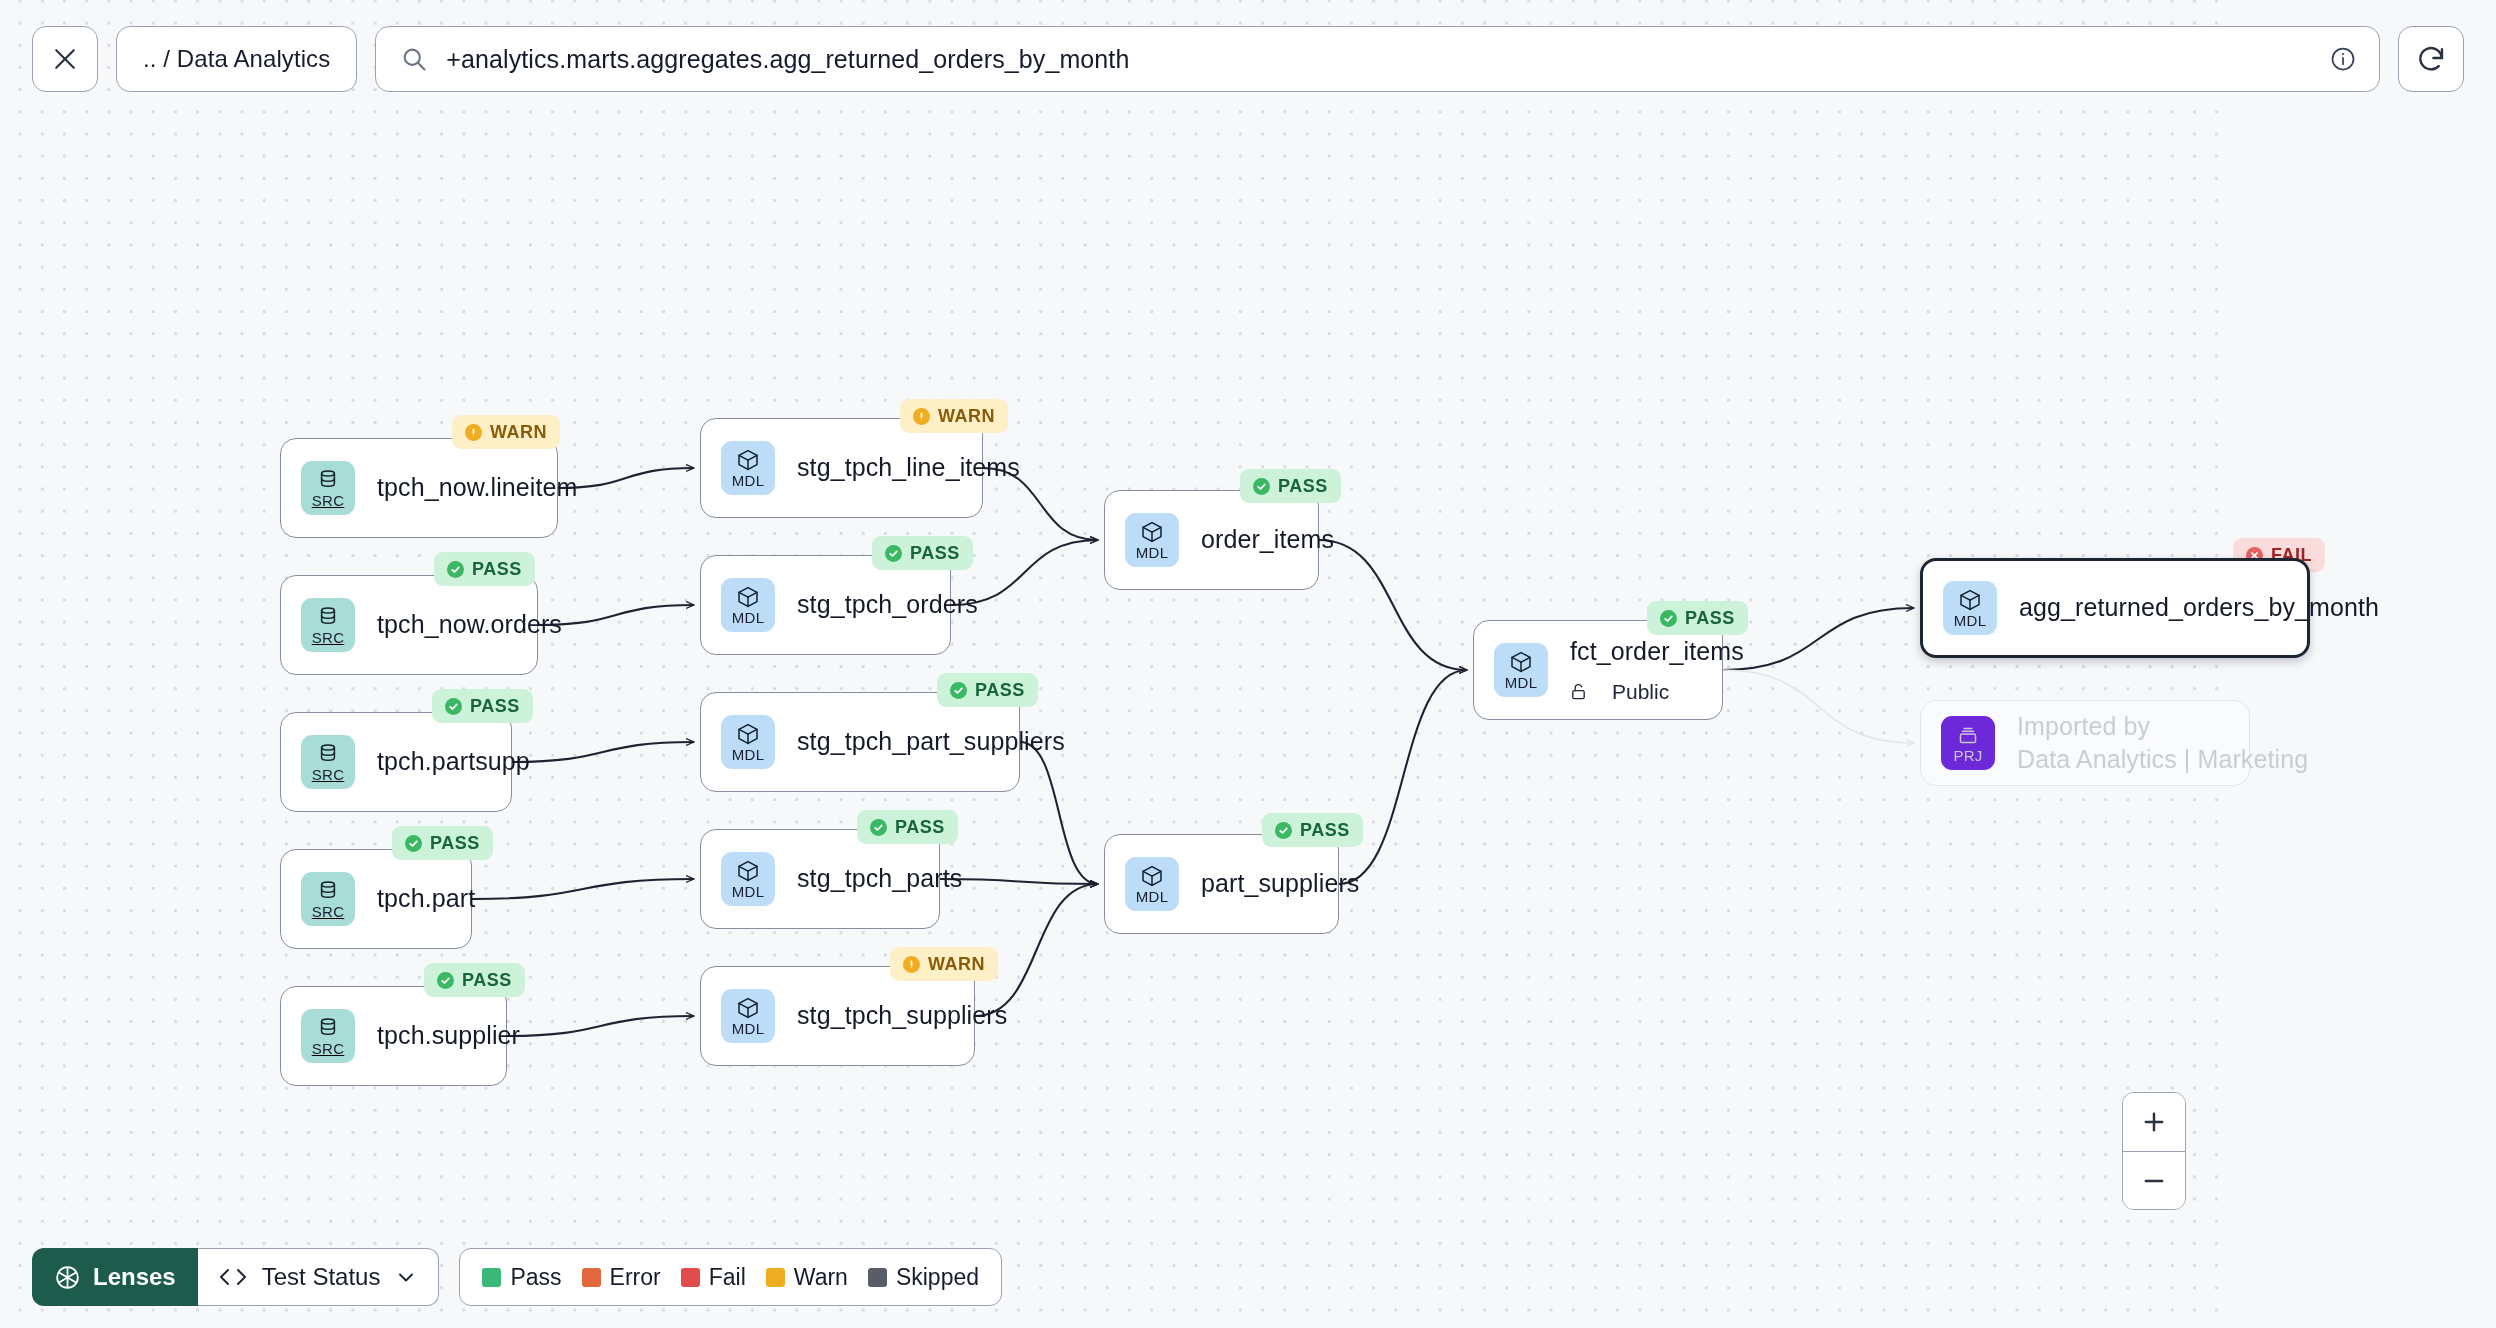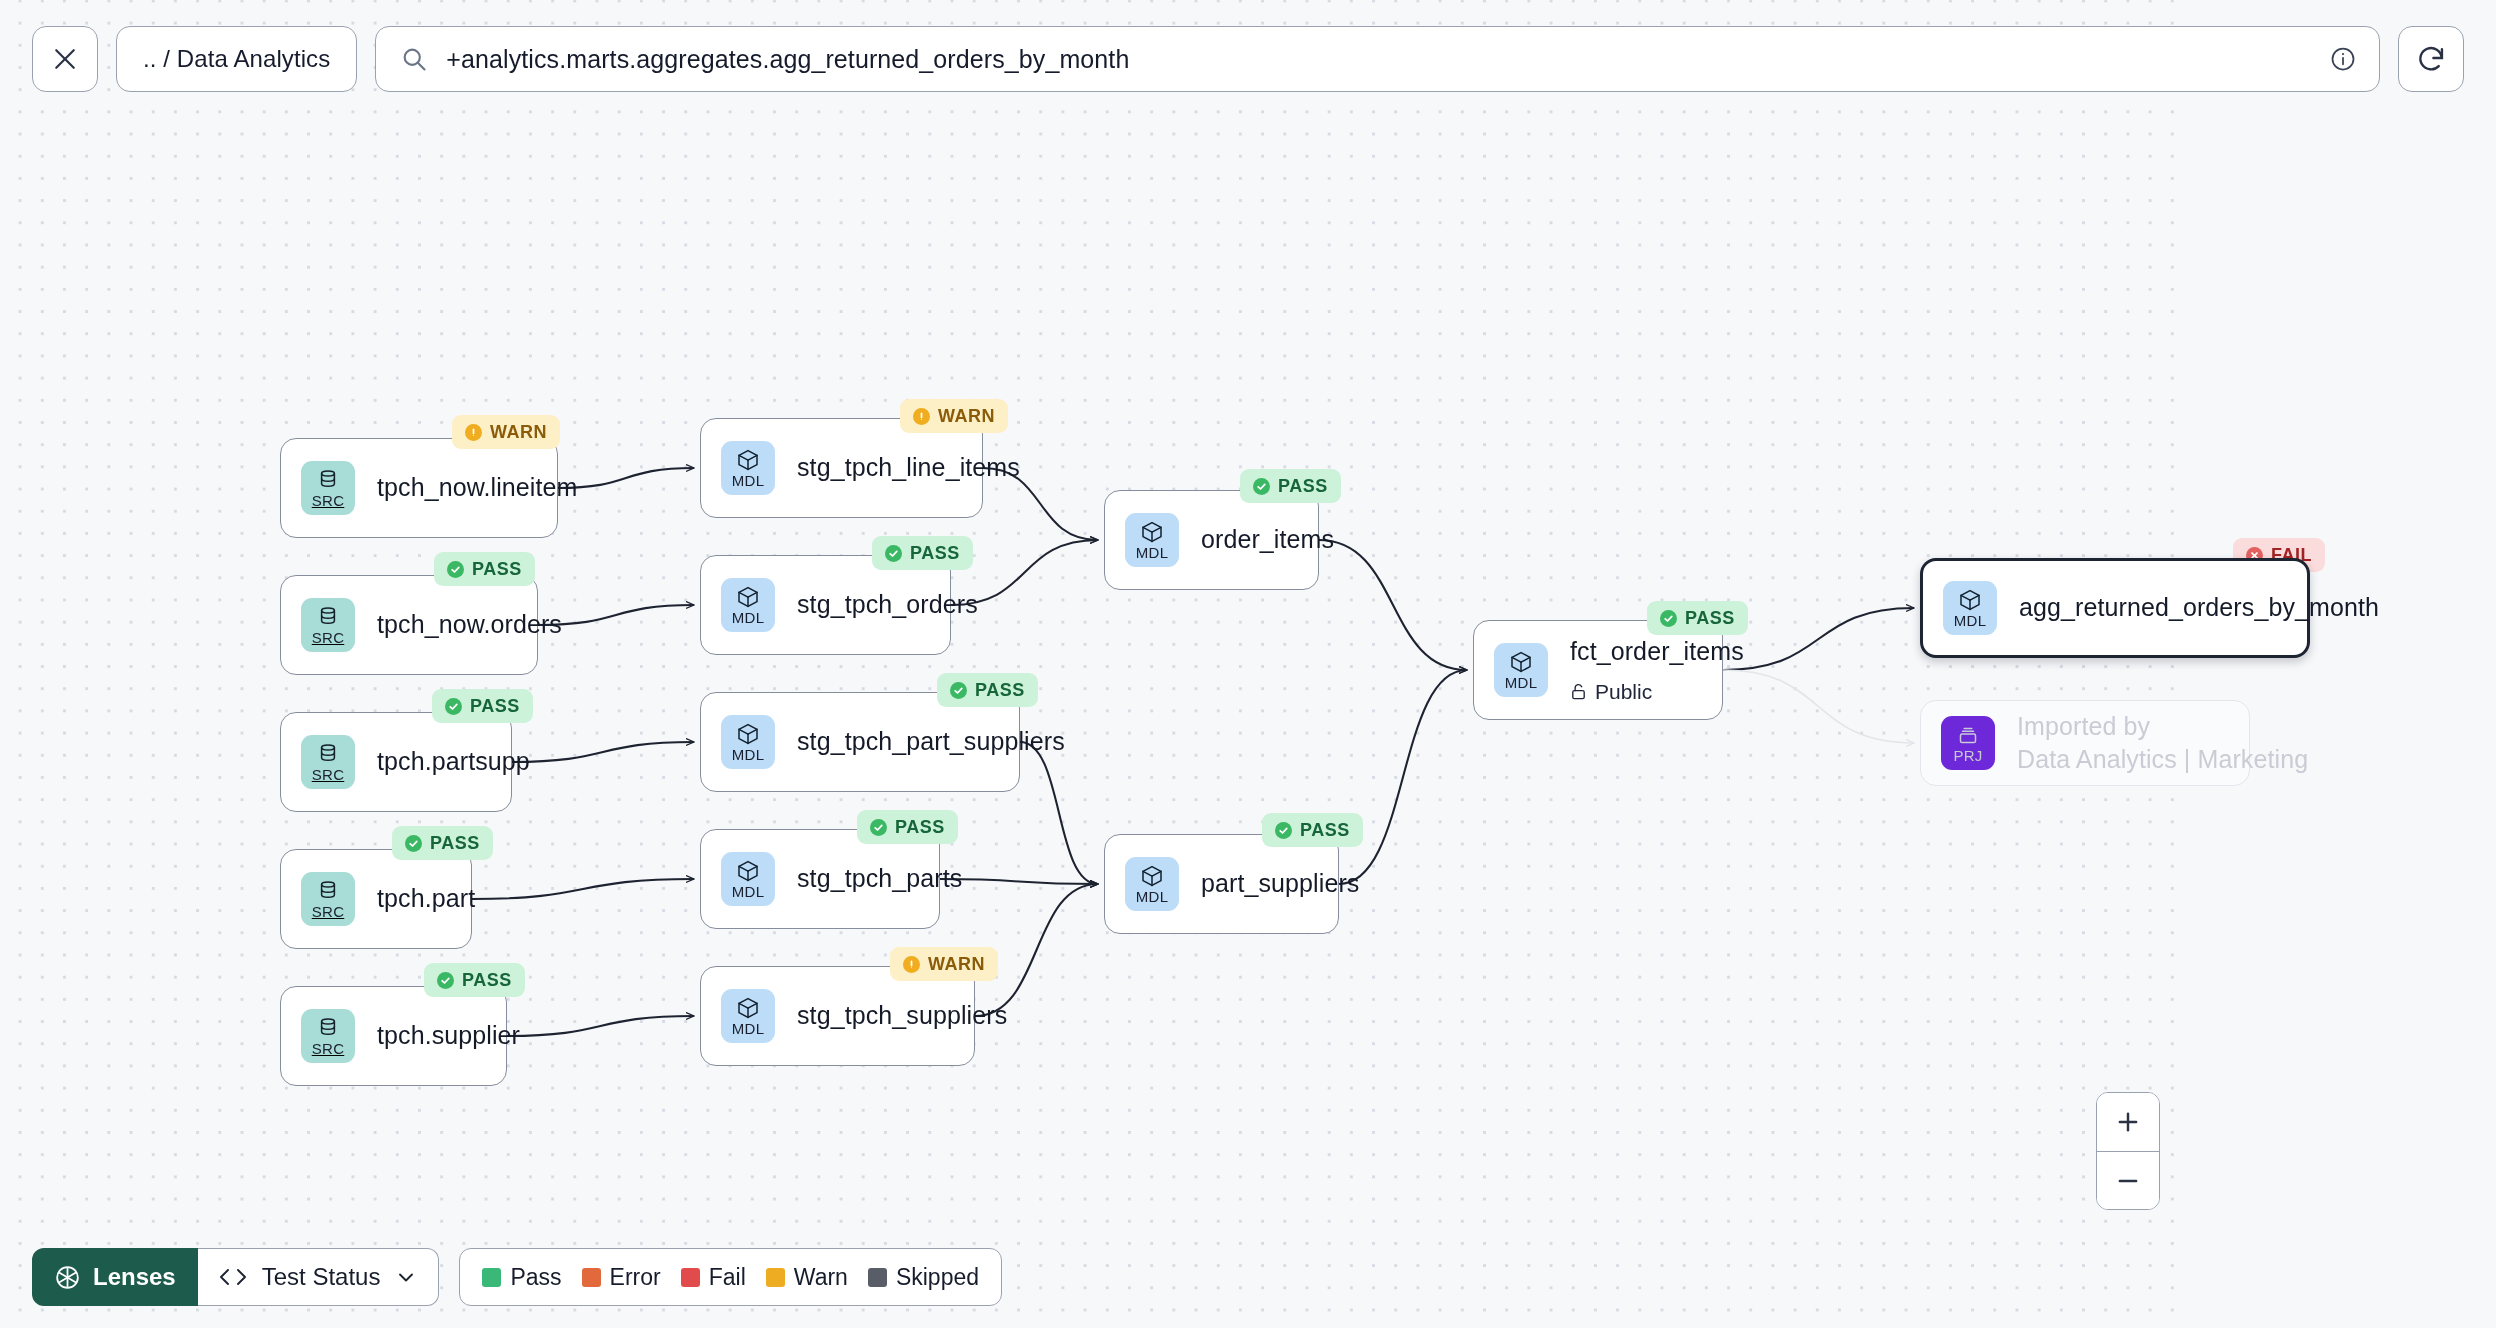--- a/index.html
+++ b/index.html
@@ -12,20 +12,21 @@
     background: #f7f8fa;
   }
   #app {
     position: relative;
     width: 2192px;
     height: 1328px;
     background-color: #f7f8fa;
     background-image: radial-gradient(circle, #d7dbe3 1.4px, transparent 1.5px);
     background-size: 22.2px 22.2px;
     background-position: 9px 12px;
+    padding-left: 26px;
   }
 
   
   .topbar {
     position: absolute;
     top: 0; left: 0;
     width: 2496px;
     height: 118px;
     display: flex;
     align-items: center;
@@ -141,21 +142,21 @@
     font-size: 25px;
     color: #141a28;
     letter-spacing: .1px;
     white-space: nowrap;
     line-height: 1.25;
   }
   .node.ghost .node-label { color: #c9ccd4; }
   .node-sub {
     display: flex;
     align-items: center;
-    gap: 8px;
+    gap: 25px;
     font-size: 21px;
     color: #20273a;
     margin-top: 12px;
   }
   .node-text { display: flex; flex-direction: column; justify-content: center; }
 
   
   .badge {
     position: absolute;
     height: 34px;

